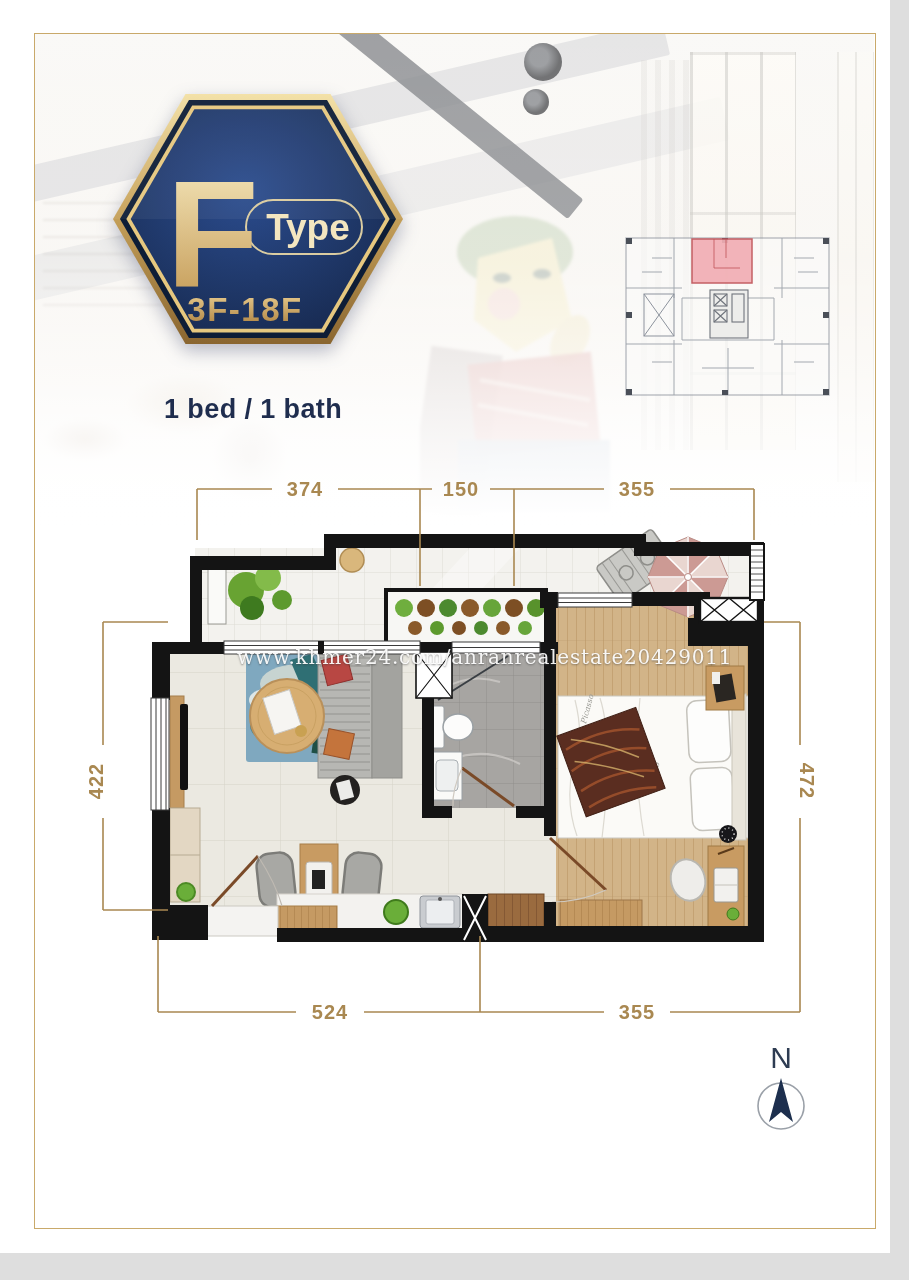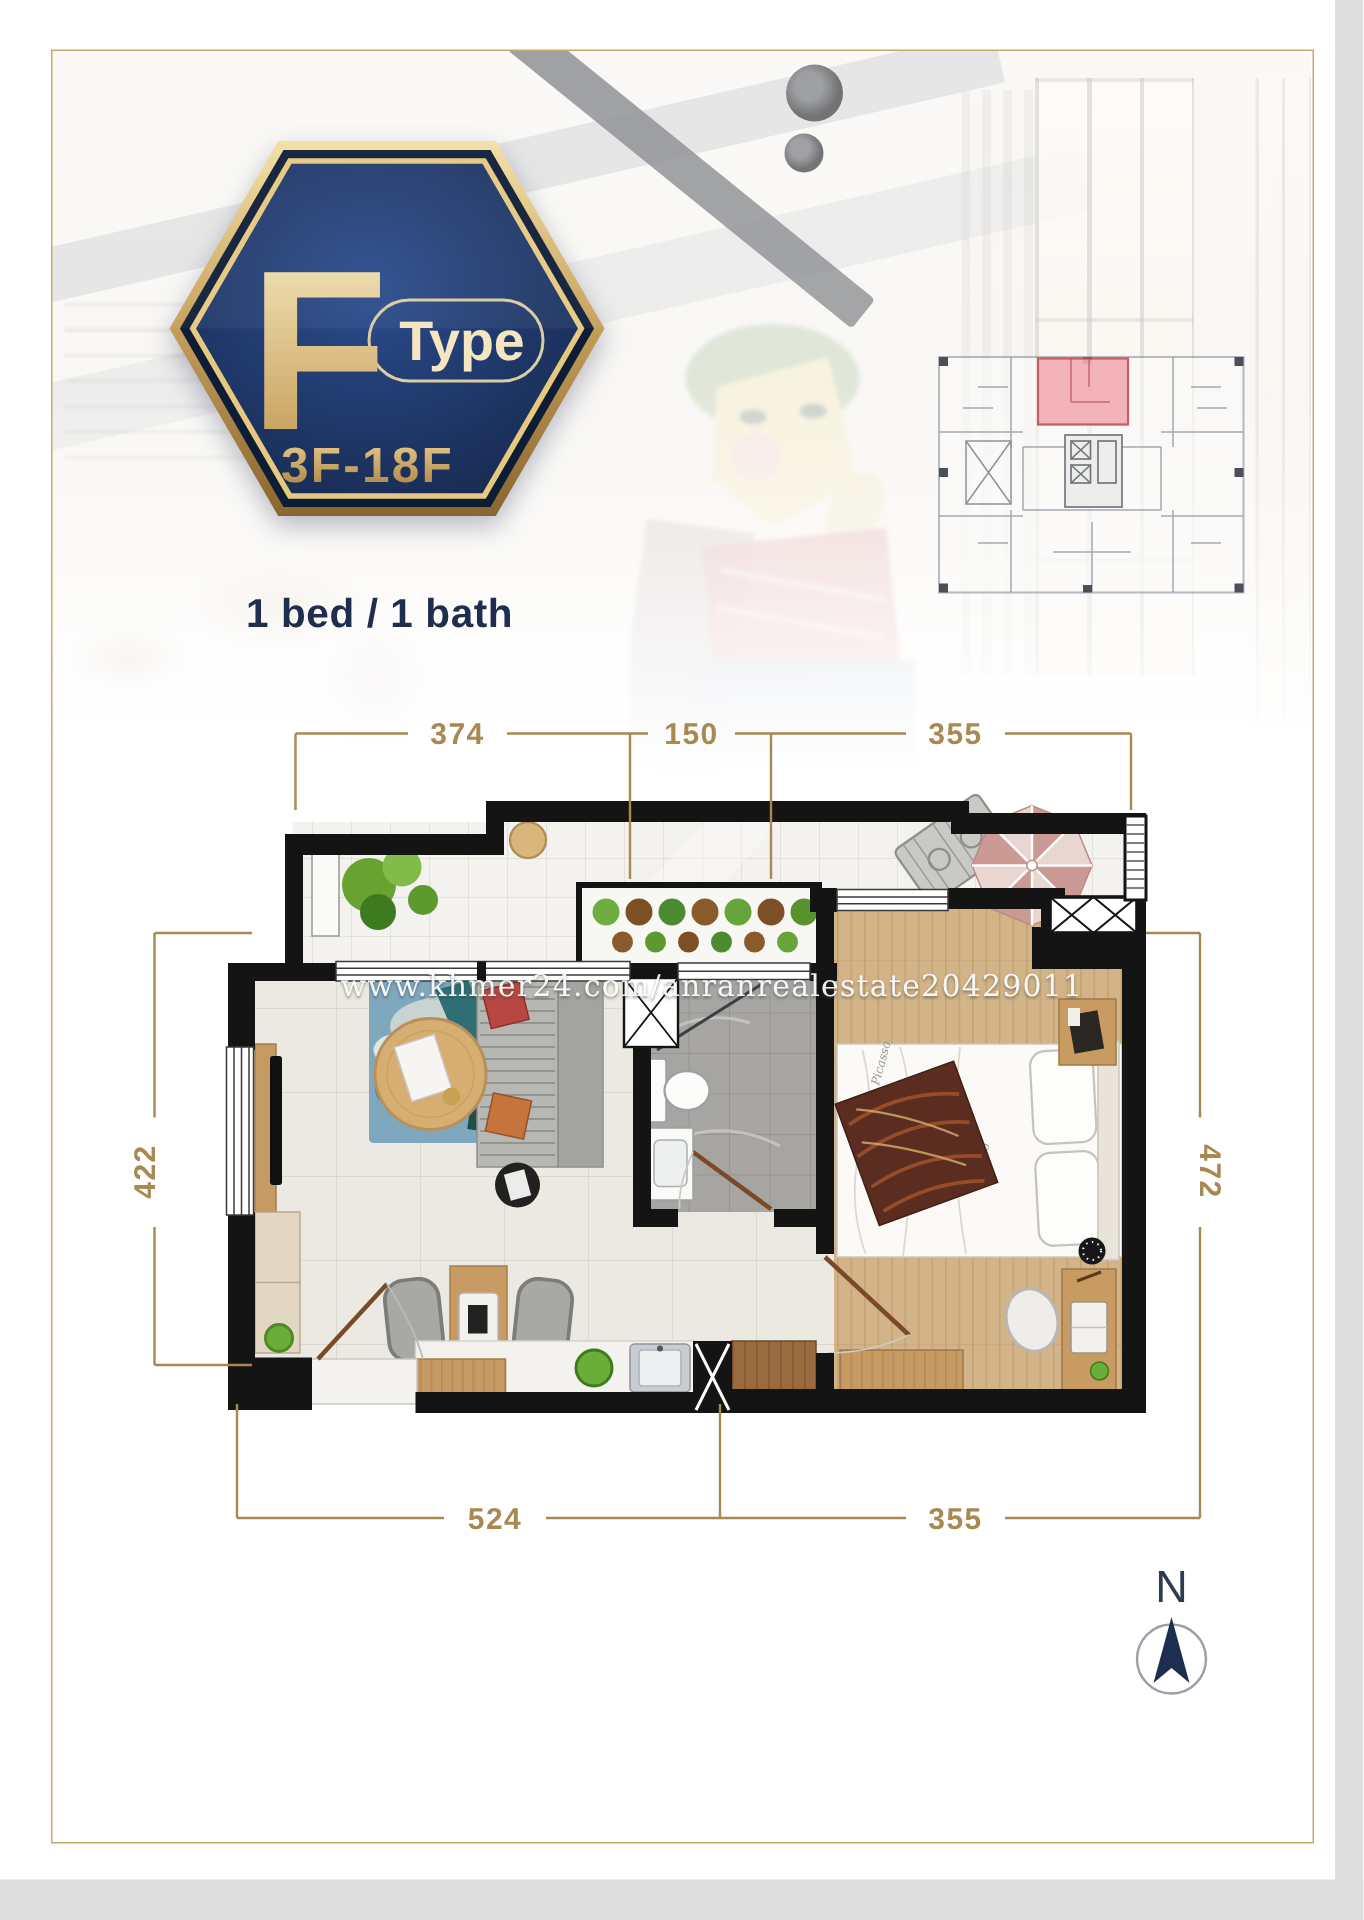--- a/index.html
+++ b/index.html
@@ -38,21 +38,21 @@
   
   .frame{position:absolute;left:34px;top:33px;width:840px;height:1194px;border:1.5px solid #c9a96a;pointer-events:none;}
   .edgeR{position:absolute;left:890px;top:0;width:19px;height:1280px;background:#dedede;}
   .edgeB{position:absolute;left:0;top:1253px;width:909px;height:27px;background:#dedede;}
   
   .badge{position:absolute;left:108px;top:88px;width:300px;height:262px;filter:drop-shadow(0 7px 9px rgba(40,50,90,.32));}
   .info{position:absolute;left:164px;top:389px;color:#1f2d4e;font-weight:bold;font-size:27px;line-height:41px;letter-spacing:.4px;text-align:center;}
   
   .keyplan{position:absolute;left:622px;top:228px;width:212px;height:172px;}
   .planlayer{position:absolute;left:0;top:0;width:909px;height:1280px;}
-  .watermark{position:absolute;left:227px;top:645px;width:440px;font-family:"DejaVu Serif",serif;
+  .watermark{position:absolute;left:237px;top:645px;width:440px;font-family:"DejaVu Serif",serif;
         font-size:20px;letter-spacing:.8px;color:rgba(255,255,255,.93);
         text-shadow:0 1px 2px rgba(60,60,60,.55);white-space:nowrap;}
 </style>
 </head>
 <body>
 
 <div class="page">
 
   <div class="photo">
     <div class="band b1"></div>

